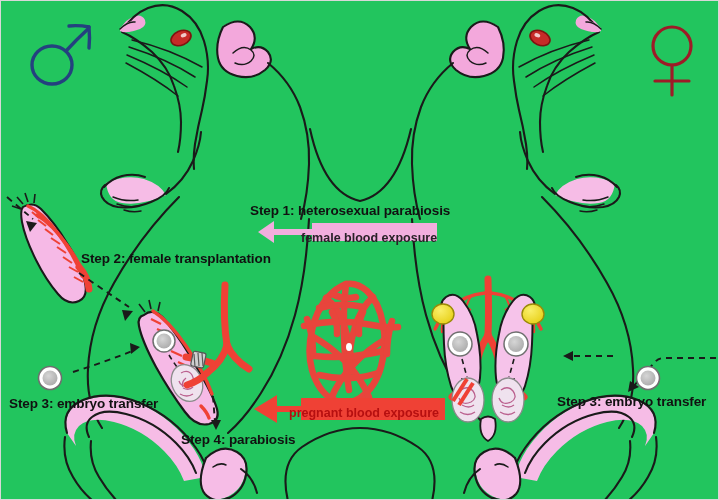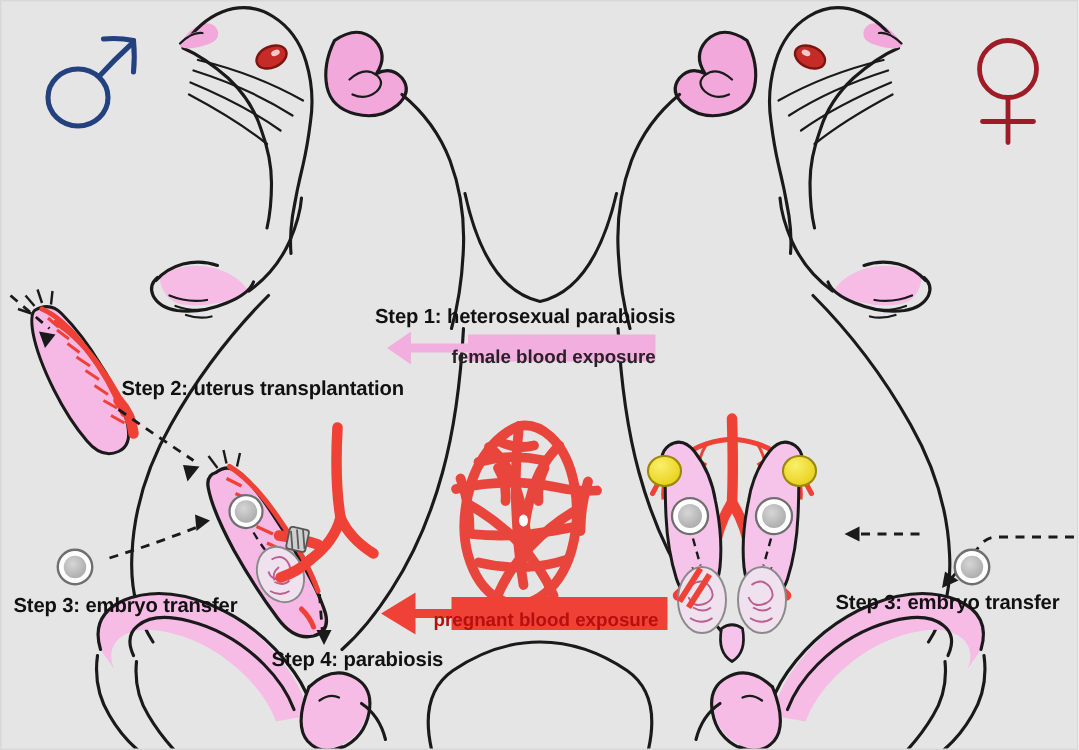--- a/index.html
+++ b/index.html
@@ -3,21 +3,21 @@
 <meta charset="utf-8">
 <style>
   html,body{margin:0;padding:0;background:#fff;}
   body{
     font-family:"Liberation Sans", sans-serif;
     -webkit-font-smoothing:antialiased;
   }
   #figure{
     position:relative;
     width:719px;height:500px;
-    background:#e5e5e5;
+    background:#22c55e;
     border:1px solid #d8d8d8;
     box-sizing:border-box;
     overflow:hidden;
   }
   #art{position:absolute;inset:0;width:719px;height:500px;}
 
   .lbl{
     position:absolute;
     font-family:"Liberation Sans", sans-serif;
     font-weight:bold;
@@ -377,21 +377,21 @@
     </g>
     <g fill="none" stroke="#9e1b27" stroke-width="3.2" stroke-linecap="round">
       <ellipse cx="671" cy="45" rx="19" ry="19"></ellipse>
       <path d="M671,64 l0,30"></path>
       <path d="M654,80 l34,0"></path>
     </g>
   </svg>
 
   <div class="lbl step" style="left:249px;top:203px;">Step 1: heterosexual parabiosis</div>
 
-  <div class="lbl step" style="left:80px;top:251px;">Step 2: uterus transplantation</div>
+  <div class="lbl step" style="left:80px;top:251px;">Step 2: female transplantation</div>
 
   <div class="lbl step" style="left:8px;top:396px;">Step 3: embryo transfer</div>
 
   <div class="lbl step" style="left:556px;top:394px;">Step 3: embryo transfer</div>
 
   <div class="lbl step" style="left:180px;top:432px;">Step 4: parabiosis</div>
 
   <div class="flowlbl redbar" style="left:288px;top:406px;">pregnant blood exposure</div>
 
   <div class="flowlbl pinkbar" style="left:300px;top:231px;">female blood exposure</div>

